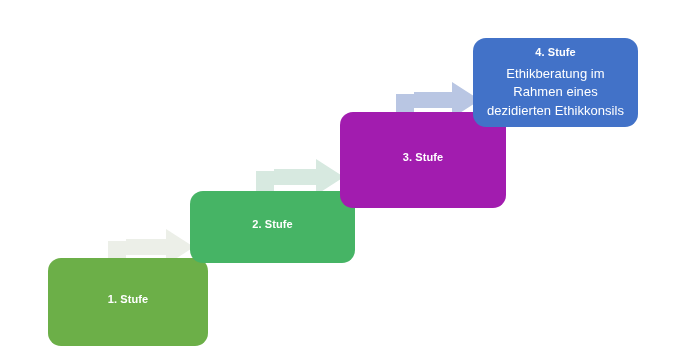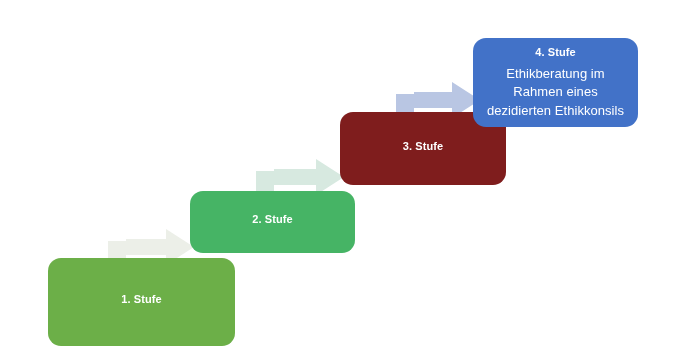--- a/index.html
+++ b/index.html
@@ -69,29 +69,29 @@
       <path id="arrow-path-1" d="M 0 38 L 0 60 L 18 60 L 18 52 L 60 52 L 60 62 L 88 44 L 60 26 L 60 36 L 18 36 L 18 38 Z" fill="#D7E9E0"></path>
     </svg>
   </div>
 
   <div class="elbow-arrow" id="arrow-2" style="left: 396px; top: 56px; width: 84px; height: 60px;">
     <svg viewBox="0 0 84 60" preserveAspectRatio="none">
       <path id="arrow-path-2" d="M 0 38 L 0 60 L 18 60 L 18 52 L 56 52 L 56 62 L 84 44 L 56 26 L 56 36 L 18 36 L 18 38 Z" fill="#B9C6E3"></path>
     </svg>
   </div>
 
-  <div class="step-box" id="box-0" style="left: 48px; top: 258px; width: 187px; height: 88px; background: rgb(108, 175, 72);">
+  <div class="step-box" id="box-0" style="left: 48px; top: 258px; width: 160px; height: 88px; background: rgb(108, 175, 72);">
     <div class="step-title">1. Stufe</div>
   </div>
 
-  <div class="step-box" id="box-1" style="left: 190px; top: 191px; width: 165px; height: 62px; background: rgb(70, 180, 101);">
+  <div class="step-box" id="box-1" style="left: 190px; top: 191px; width: 165px; height: 72px; background: rgb(70, 180, 101);">
     <div class="step-title">2. Stufe</div>
   </div>
 
-  <div class="step-box" id="box-2" style="left: 340px; top: 112px; width: 166px; height: 73px; background: #7f1d1d;">
+  <div class="step-box" id="box-2" style="left: 340px; top: 112px; width: 166px; height: 96px; background: #a21caf;">
     <div class="step-title">3. Stufe</div>
   </div>
 
   <div class="step-box" id="box-3" style="left: 473px; top: 38px; width: 165px; height: 89px; background: rgb(66, 114, 200);">
     <div class="step-title">4. Stufe</div>
     <div class="step-desc" id="desc-3">Ethikberatung im Rahmen eines<br>dezidierten Ethikkonsils</div>
   </div>
 
 </div>
 

